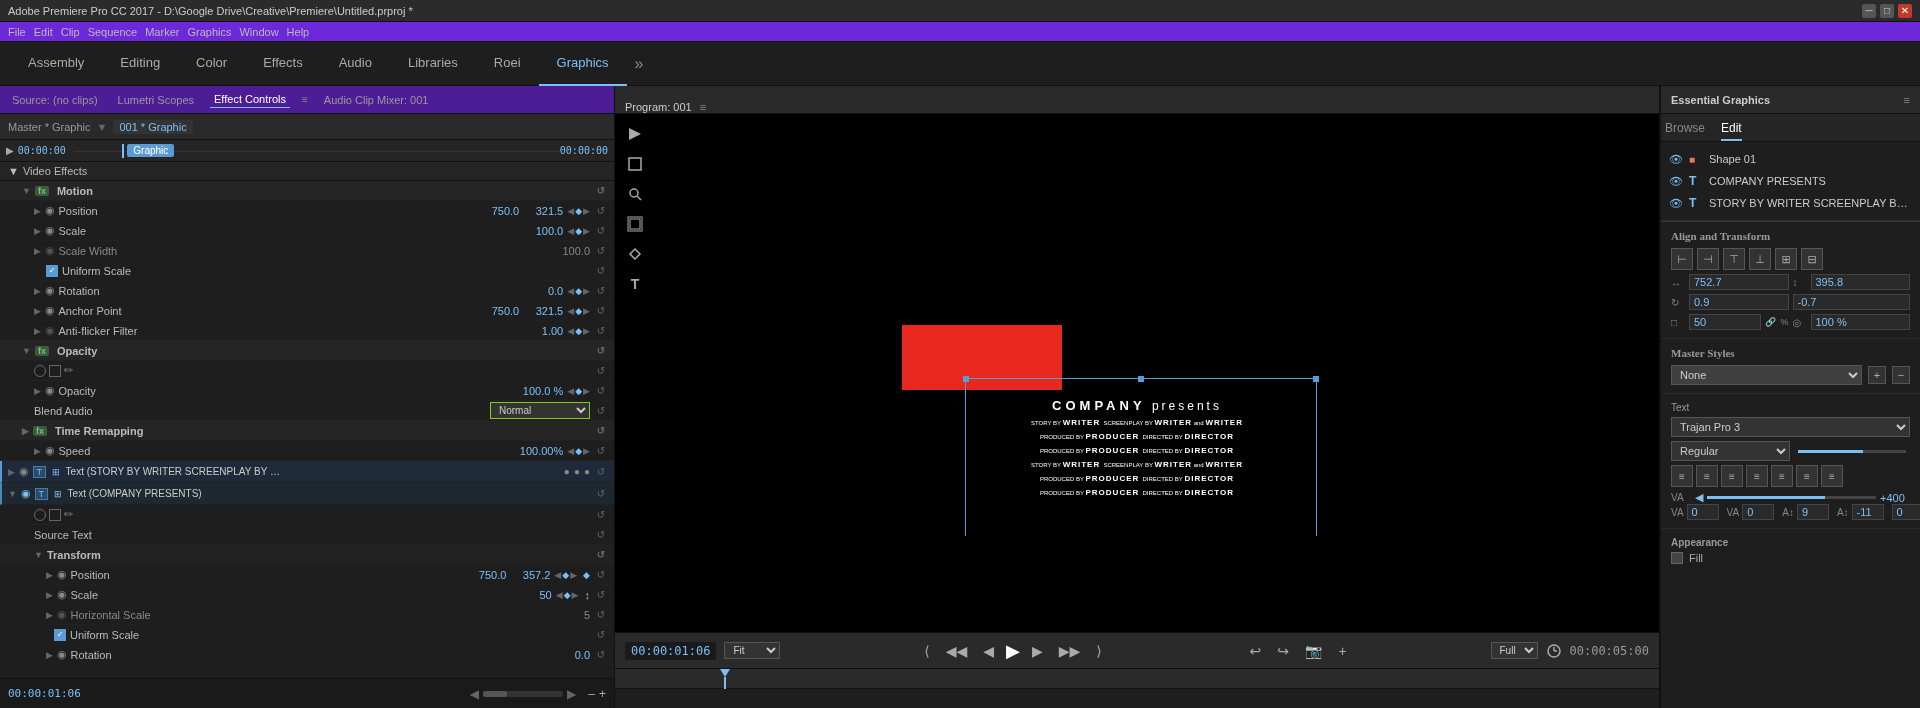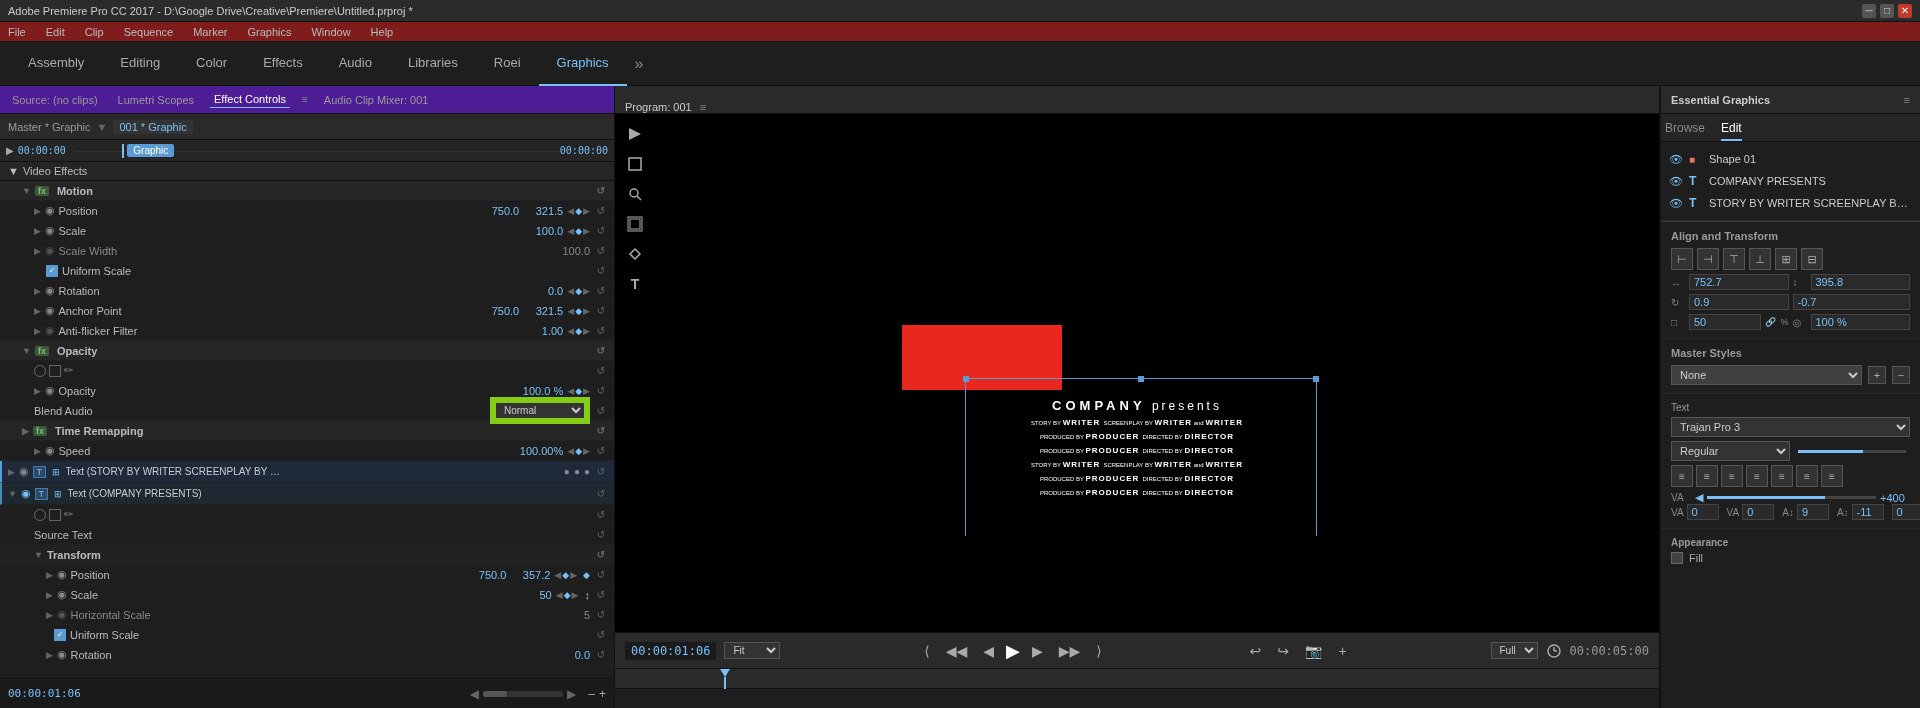--- a/index.html
+++ b/index.html
@@ -8,21 +8,21 @@
     
     #title-bar { background: #2b2b2b; height: 22px; display: flex; align-items: center; padding: 0 8px; justify-content: space-between; border-bottom: 1px solid #111; }
     #title-bar .title { font-size: 11px; color: #ccc; }
     #title-bar .controls { display: flex; gap: 4px; }
     #title-bar .ctrl-btn { width: 14px; height: 14px; border-radius: 2px; border: none; cursor: pointer; font-size: 10px; display: flex; align-items: center; justify-content: center; }
     .ctrl-min { background: #555; color: #ccc; }
     .ctrl-max { background: #555; color: #ccc; }
     .ctrl-close { background: #c0392b; color: #fff; }
 
     
-    #menu-bar { background: #7f1d1d; height: 20px; display: flex; align-items: center; padding: 0 4px; border-bottom: 1px solid #111; gap: 12px; }
+    #menu-bar { background: #6d28d9; height: 20px; display: flex; align-items: center; padding: 0 4px; border-bottom: 1px solid #111; gap: 0; }
     #menu-bar span { font-size: 11px; color: #bbb; cursor: pointer; padding: 0 4px; }
 
     
     #top-nav { background: #1e1e1e; height: 44px; display: flex; align-items: center; padding: 0 10px; border-bottom: 1px solid #111; gap: 0; }
     .nav-tab { padding: 4px 18px; font-size: 13px; color: #aaa; cursor: pointer; border-bottom: 2px solid transparent; height: 44px; display: flex; align-items: center; }
     .nav-tab.active { color: #7ac0f8; border-bottom: 2px solid #7ac0f8; }
     #nav-more { color: #888; padding: 0 8px; cursor: pointer; font-size: 16px; }
     #nav-spacer { flex: 1; }
 
     
@@ -115,21 +115,21 @@
 
     
     .layer-list { padding: 6px 0; border-bottom: 1px solid #2a2a2a; }
     .layer-item { display: flex; align-items: center; height: 22px; padding: 0 8px; gap: 6px; cursor: pointer; }
     .layer-eye { color: #7ac0f8; font-size: 11px; cursor: pointer; width: 14px; }
     .layer-type-T { color: #7ac0f8; font-size: 12px; font-weight: bold; width: 14px; }
     .layer-name { color: #ccc; font-size: 11px; flex: 1; overflow: hidden; text-overflow: ellipsis; white-space: nowrap; }
 
     
     .eg-section { padding: 8px 10px; border-bottom: 1px solid #2a2a2a; }
-    .eg-section-title { color: #999; font-size: 11px; margin-bottom: 6px; font-weight: bold; }
+    .eg-section-title { color: #999; font-size: 11px; margin-bottom: 6px; font-weight: bold; font-family: Liberation Serif, serif; }
     .align-row { display: flex; gap: 4px; margin-bottom: 4px; flex-wrap: wrap; }
     .align-btn { width: 22px; height: 22px; background: #333; border: 1px solid #555; color: #aaa; cursor: pointer; display: flex; align-items: center; justify-content: center; font-size: 11px; }
     .transform-field { display: flex; align-items: center; gap: 4px; }
     .transform-icon { color: #888; font-size: 10px; width: 14px; }
     .transform-val { color: #7ac0f8; font-size: 11px; background: #2a2a2a; padding: 1px 4px; flex: 1; border: 1px solid #444; cursor: pointer; }
 
     
     .master-styles-row { display: flex; align-items: center; gap: 6px; }
     .master-styles-select { background: #404040; color: #ccc; border: 1px solid #555; font-size: 11px; padding: 2px 4px; flex: 1; }
     .style-action-btn { width: 18px; height: 18px; background: #333; border: 1px solid #555; color: #aaa; cursor: pointer; font-size: 11px; display: flex; align-items: center; justify-content: center; }
@@ -159,21 +159,21 @@
 
     
     #props-list::-webkit-scrollbar { width: 6px; }
     #props-list::-webkit-scrollbar-track { background: #1a1a1a; }
     #props-list::-webkit-scrollbar-thumb { background: #444; border-radius: 3px; }
     .add-kf-area { display: flex; align-items: center; gap: 1px; }
     .kf-nav { color: #666; font-size: 9px; cursor: pointer; }
     .kf-add { color: #7ac0f8; font-size: 9px; cursor: pointer; }
 
     .prop-shapes-row { display: flex; align-items: center; gap: 3px; }
-    .blend-select { background: #333; color: #ccc; border: 6px solid #84cc16; font-size: 10px; padding: 1px 4px; width: 100px; }
+    .blend-select { background: #333; color: #ccc; border: 1px solid #84cc16; font-size: 10px; padding: 1px 4px; width: 100px; }
   </style>
 </head>
 <body>
 
 <div id="title-bar">
   <span class="title">Adobe Premiere Pro CC 2017 - D:\Google Drive\Creative\Premiere\Untitled.prproj *</span>
   <div class="controls">
     <button class="ctrl-btn ctrl-min">─</button>
     <button class="ctrl-btn ctrl-max">□</button>
     <button class="ctrl-btn ctrl-close">✕</button>

